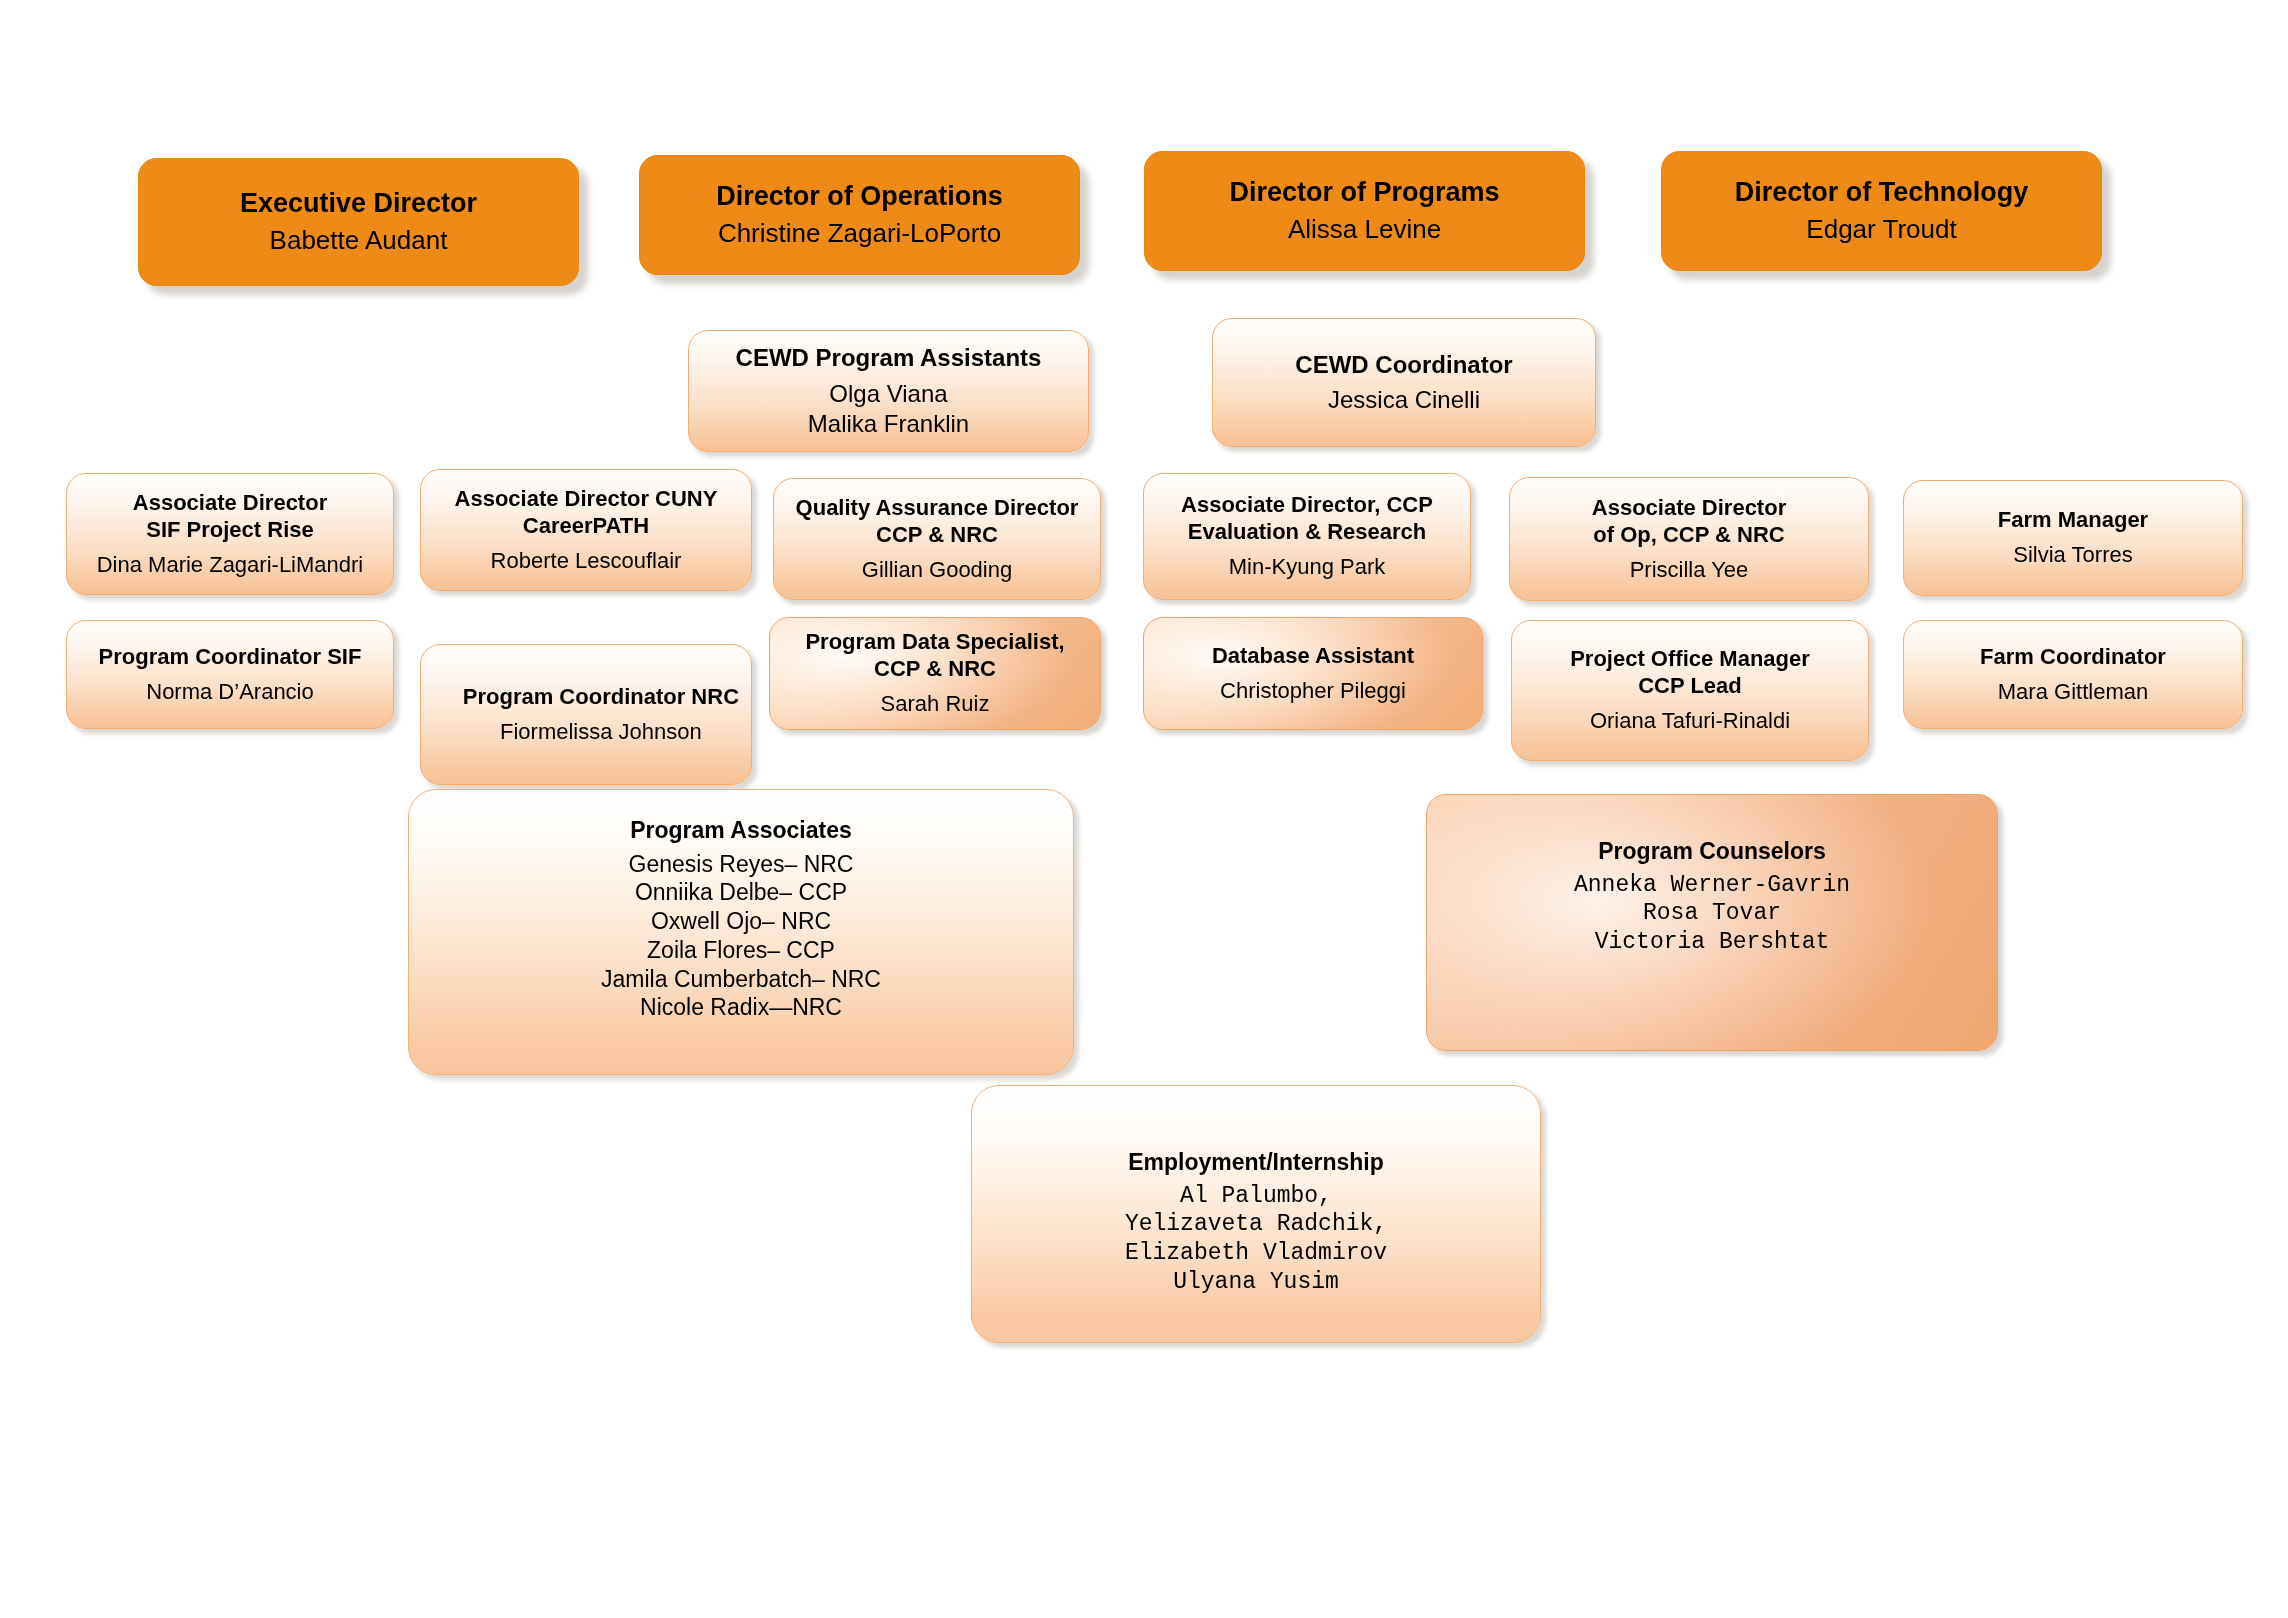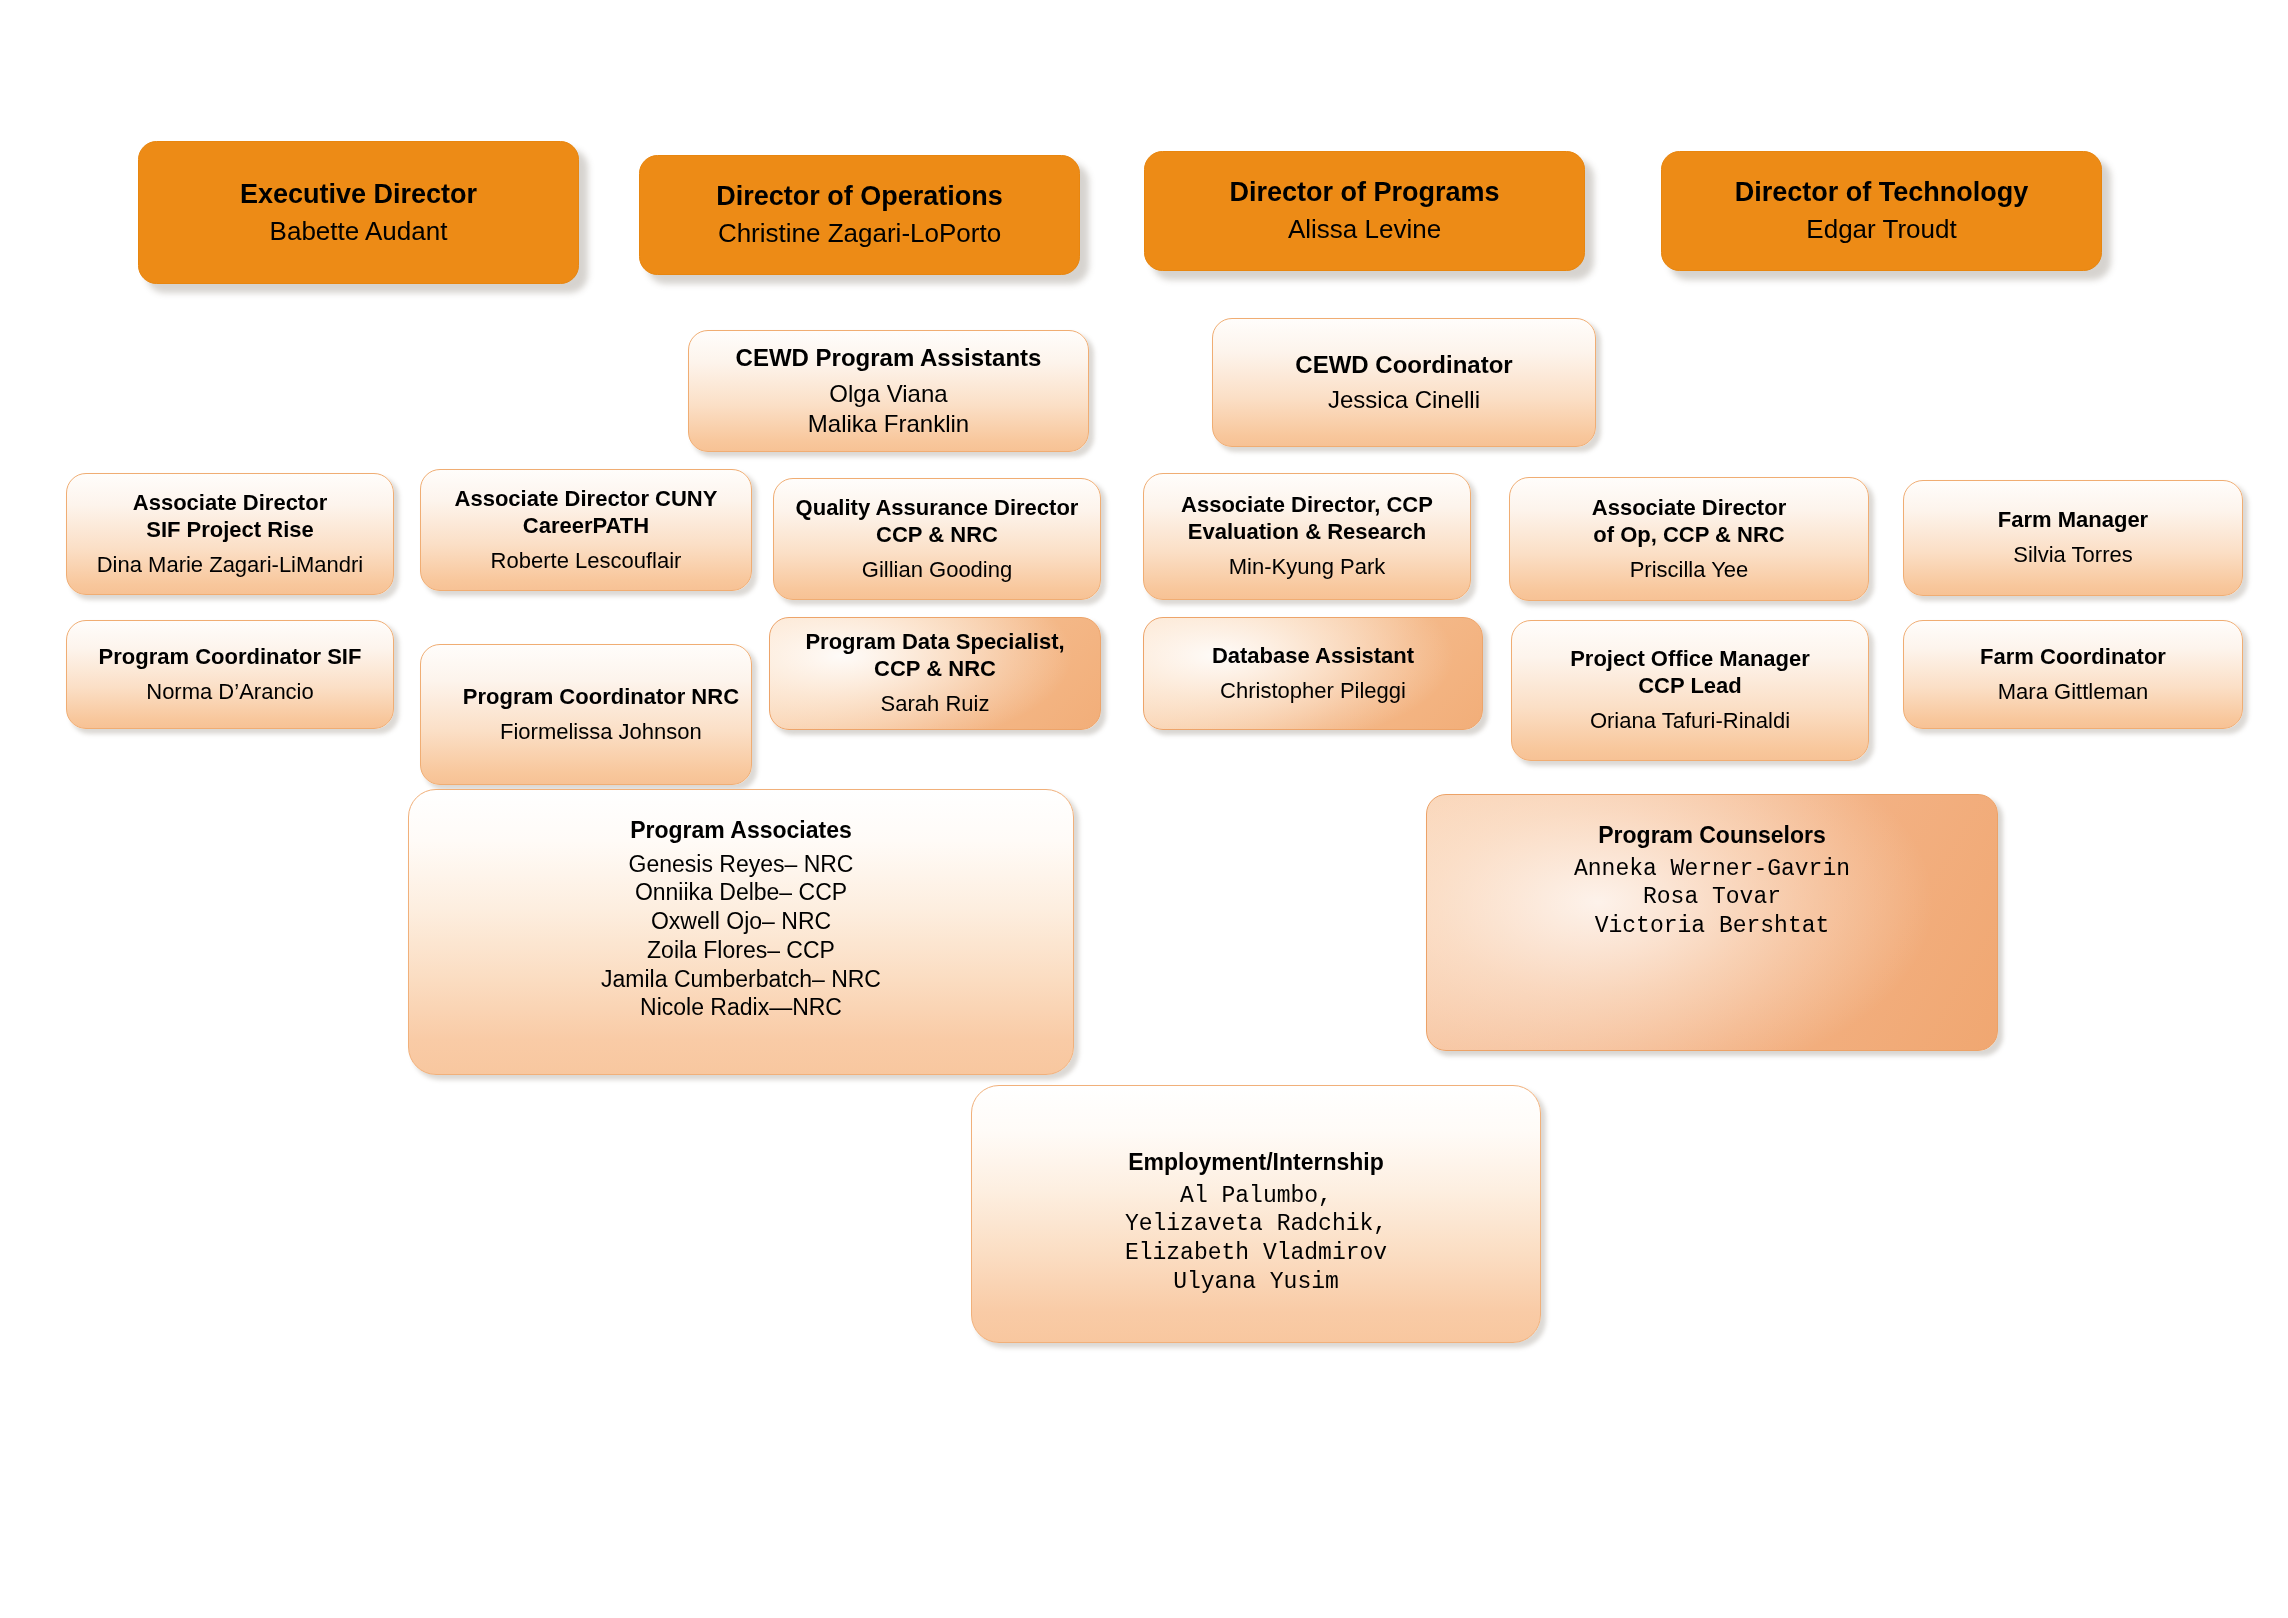--- a/index.html
+++ b/index.html
@@ -122,21 +122,21 @@
 
   .list-lines { display: flex; flex-direction: column; align-items: center; }
   .list-lines .person { margin-top: 0; }
   .row-gap-lg { margin-top: 25px; font-family: Liberation Mono, monospace; }
 </style>
 </head>
 <body>
 
 <div id="canvas">
 
-  <div class="box level-top fs-top" style="left:138px; top:141px; width:441px; height:143px;">
+  <div class="box level-top fs-top" style="left:138px; top:158px; width:441px; height:128px;">
     <div class="title">Executive Director</div>
     <div class="person">Babette Audant</div>
   </div>
 
   <div class="box level-top fs-top" style="left:639px; top:155px; width:441px; height:120px;">
     <div class="title">Director of Operations</div>
     <div class="person">Christine Zagari-LoPorto</div>
   </div>
 
   <div class="box level-top fs-top" style="left:1144px; top:151px; width:441px; height:120px;text-align:right;">
@@ -232,21 +232,21 @@
     <div class="list-lines">
       <div class="person">Genesis Reyes– NRC</div>
       <div class="person">Onniika Delbe– CCP</div>
       <div class="person">Oxwell Ojo– NRC</div>
       <div class="person">Zoila Flores– CCP</div>
       <div class="person">Jamila Cumberbatch– NRC</div>
       <div class="person">Nicole Radix—NRC</div>
     </div>
   </div>
 
-  <div class="box level-accent-strong fs-list" style="left:1426px; top:794px; width:572px; height:257px; justify-content:flex-start; padding-top:26px;">
+  <div class="box level-accent-strong fs-list" style="left:1426px; top:794px; width:572px; height:257px; justify-content:flex-start; padding-top:42px;">
     <div class="title">Program Counselors</div>
     <div class="list-lines">
       <div class="person row-gap-lg">Anneka Werner-Gavrin</div>
       <div class="person row-gap-lg">Rosa Tovar</div>
       <div class="person row-gap-lg">Victoria Bershtat</div>
     </div>
   </div>
 
   <div class="box level-list fs-list" style="left:971px; top:1085px; width:570px; height:258px; justify-content:flex-start; padding-top:62px;">
     <div class="title">Employment/Internship</div>

